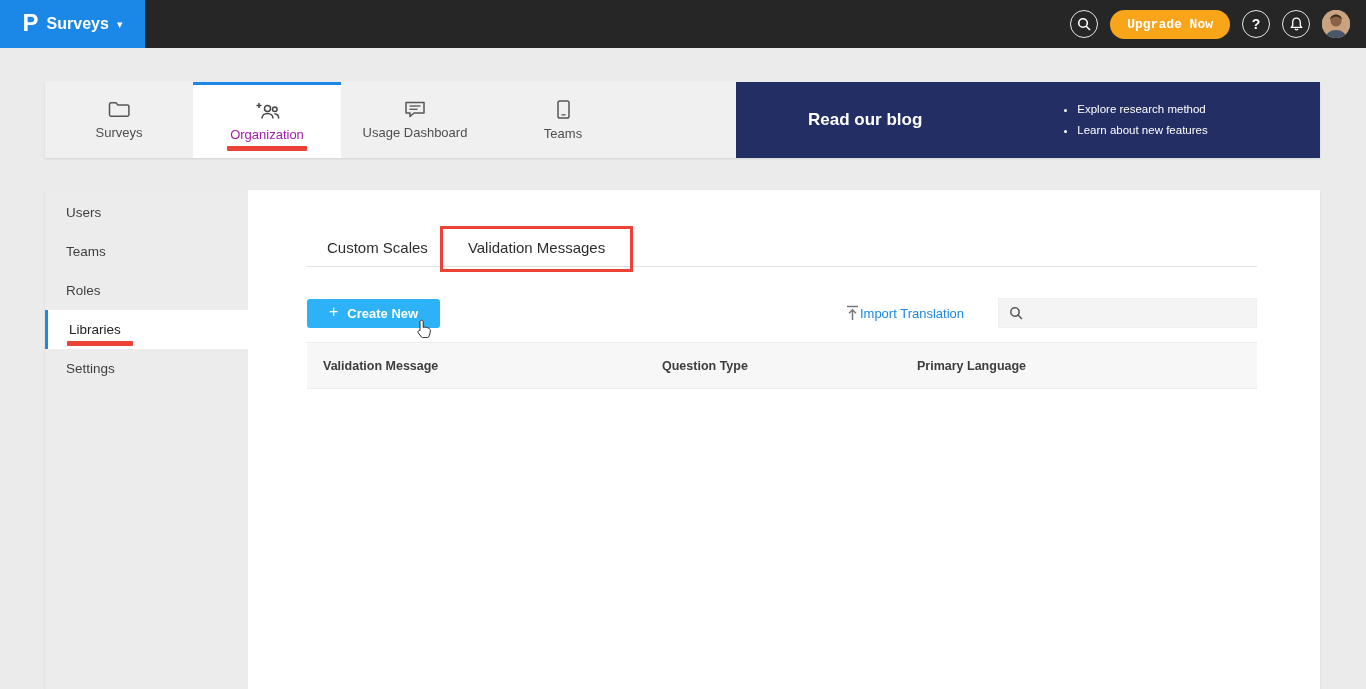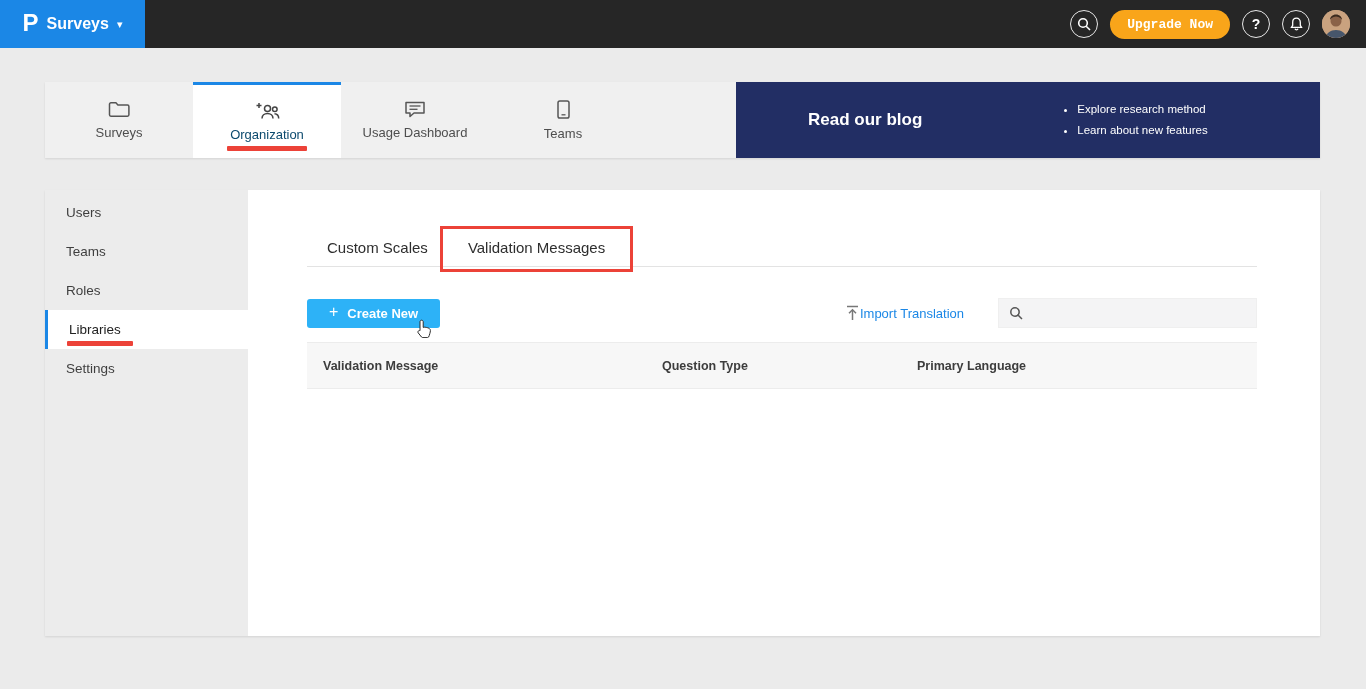--- a/index.html
+++ b/index.html
@@ -21,31 +21,31 @@
     padding:7px 17px; border-radius:15px; cursor:pointer; font-family:Liberation Mono, monospace; }
   .avatar { width:28px; height:28px; border-radius:50%; overflow:hidden; background:#c5a183; cursor:pointer; }
 
   
   .nav-card { margin:34px 46px 0 45px; height:76px; background:#f0f0f0;
     box-shadow:0 1px 2px rgba(0,0,0,.10); display:flex; }
   .nav-tab { width:148px; height:76px; display:flex; flex-direction:column; align-items:center;
     justify-content:center; gap:7px; cursor:pointer; position:relative; }
   .nav-tab .nav-label { font-size:13px; color:#4e4e4e; }
   .nav-tab.active { background:#fff; border-top:3px solid #1b87e6; }
-  .nav-tab.active .nav-label { color:#0c4a6e;text-align:right; }
+  .nav-tab.active .nav-label { color:#a21caf;text-align:right; }
   .red-underline { position:absolute; height:5px; background:#ec4238; border-radius:1px; }
   .nav-tab .red-underline { width:80px; left:50%; transform:translateX(-50%); bottom:7px; }
   .promo { margin-left:auto; width:584px; height:76px; background:#222e64; display:flex;
     align-items:center; cursor:pointer; }
   .promo-title { color:#fff; font-size:17px; font-weight:700; margin-left:72px; white-space:nowrap; }
   .promo-list { list-style:disc; margin-left:155px; color:#fff; }
   .promo-list li { font-size:11.5px; line-height:21px; white-space:nowrap; }
 
   
-  .main-card { margin:32px 46px 0 45px; height:446px; background:#fff;
+  .main-card { margin:32px 46px 0 45px; height:499px; background:#fff;
     box-shadow:0 1px 2px rgba(0,0,0,.10); display:flex; }
   .side { width:203px; background:#ececec; padding-top:3px; }
   .side-item { height:39px; display:flex; align-items:center; padding-left:21px; font-size:13.5px;
     color:#3f3f3f; cursor:pointer; position:relative; }
   .side-item.active { background:#fff; border-left:3px solid #1b87e6; color:#222; }
   .side-item .red-underline { width:66px; left:19px; bottom:3px; }
 
   .content { flex:1; padding:40px 63px 0 59px; position:relative; }
 
   .ctabs { display:flex; border-bottom:1px solid #e3e3e3; }

